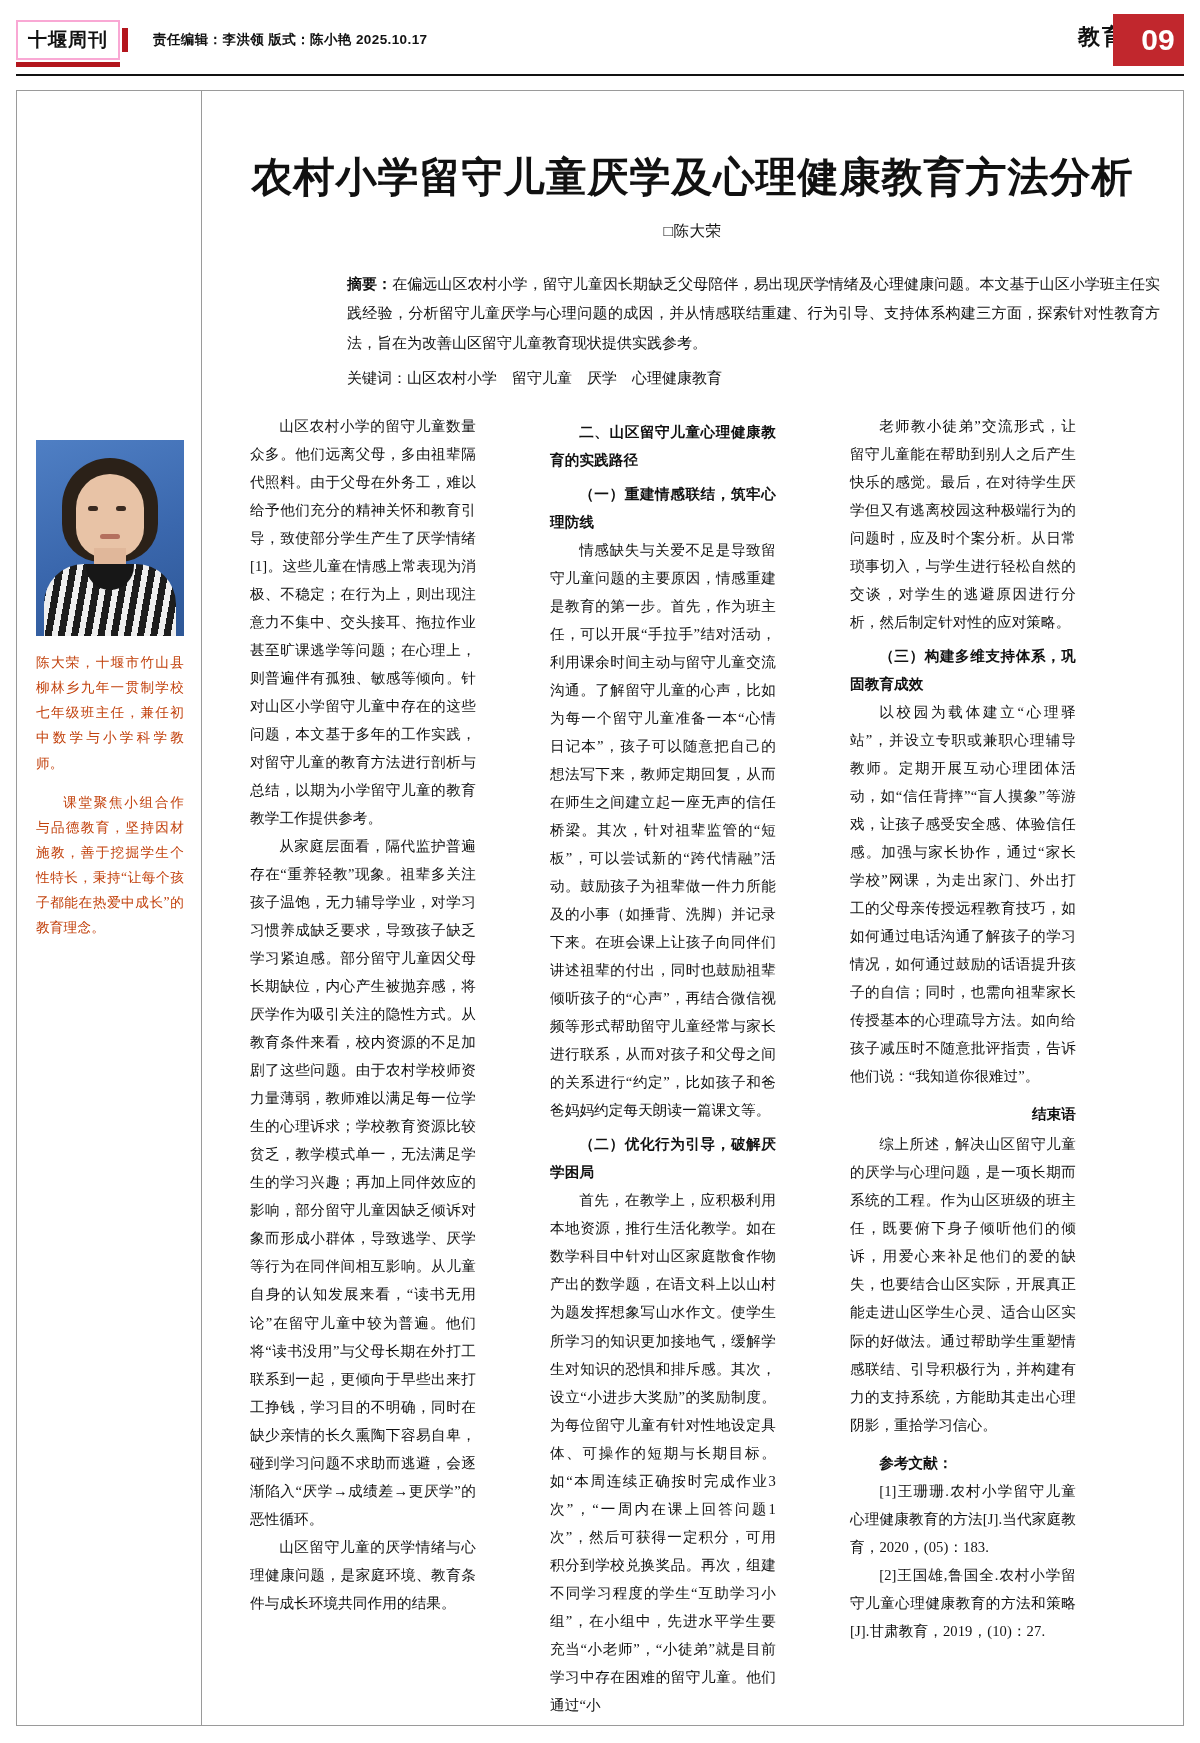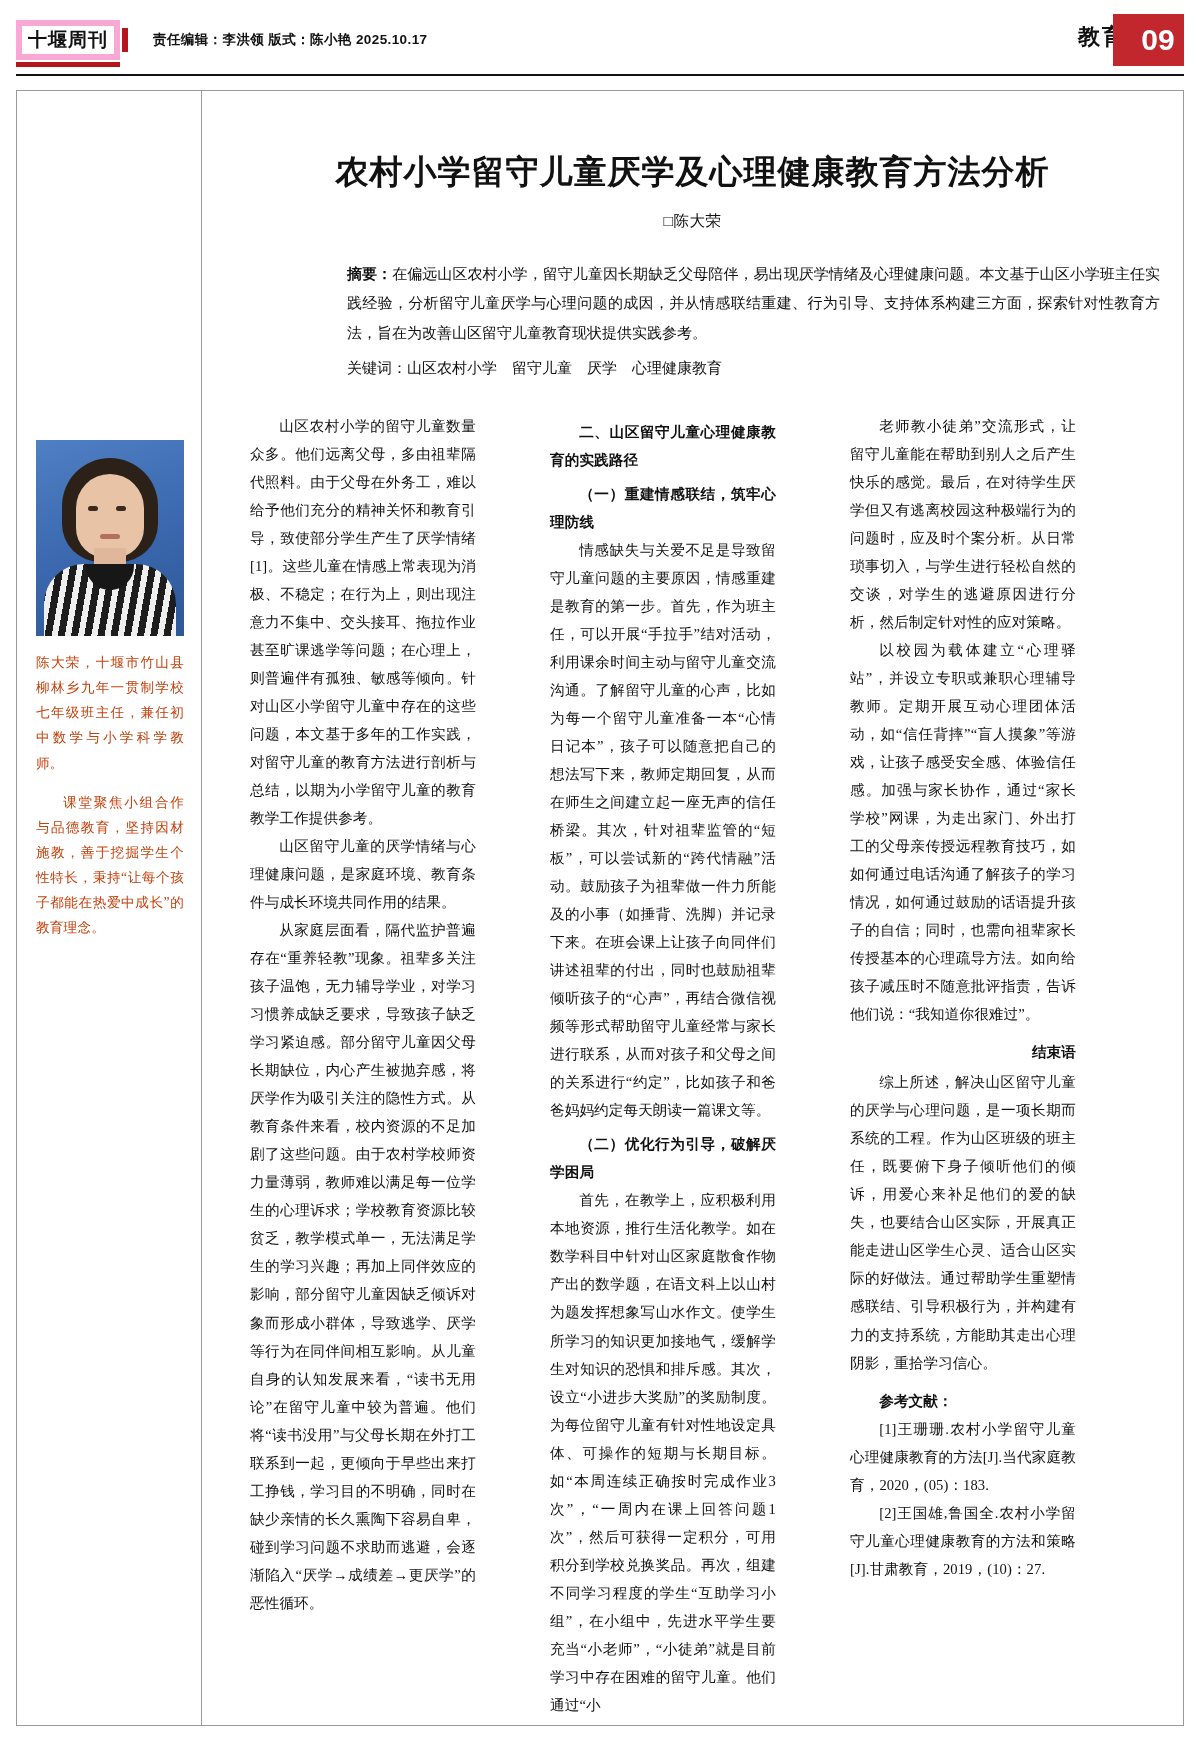--- a/index.html
+++ b/index.html
@@ -29,21 +29,21 @@
     left: 0; top: 0;
     width: 1200px;
     height: 78px;
   }
   .logo-box {
     position: absolute;
     left: 16px; top: 20px;
     width: 104px;
     height: 40px;
     background: #ffffff;
-    border: 6px solid #f9a8d4;
+    border: 2px solid #f9a8d4;
     box-sizing: border-box;
     display: flex;
     align-items: center;
     justify-content: center;
   }
   .logo-box .logo-text {
     font-family: "Liberation Serif", serif;
     font-weight: bold;
     font-size: 19px;
     letter-spacing: 1px;
@@ -207,21 +207,21 @@
   .rail p.indent { text-indent: 2em; }
 
   
   .title-area {
     position: absolute;
     left: 225px;
     top: 150px;
     width: 935px;
   }
   .article-title {
-    font-size: 33px;
+    font-size: 41px;
     font-weight: bold;
     text-align: center;
     letter-spacing: 1px;
     font-family: "Liberation Serif", serif;
     margin: 0;
   }
   .byline {
     margin-top: 16px;
     text-align: center;
     font-size: 15.5px;
@@ -320,34 +320,35 @@
 
   <div class="title-area">
     <h1 class="article-title">农村小学留守儿童厌学及心理健康教育方法分析</h1>
     <div class="byline">□陈大荣</div>
     <div class="abstract"><span class="lead">摘要：</span><span>在偏远山区农村小学，留守儿童因长期缺乏父母陪伴，易出现厌学情绪及心理健康问题。本文基于山区小学班主任实践经验，分析留守儿童厌学与心理问题的成因，并从情感联结重建、行为引导、支持体系构建三方面，探索针对性教育方法，旨在为改善山区留守儿童教育现状提供实践参考。</span></div>
     <div class="keywords"><span class="lead">关键词：</span><span>山区农村小学　留守儿童　厌学　心理健康教育</span></div>
   </div>
 
   <div class="col" id="col1">
     <p>山区农村小学的留守儿童数量众多。他们远离父母，多由祖辈隔代照料。由于父母在外务工，难以给予他们充分的精神关怀和教育引导，致使部分学生产生了厌学情绪[1]。这些儿童在情感上常表现为消极、不稳定；在行为上，则出现注意力不集中、交头接耳、拖拉作业甚至旷课逃学等问题；在心理上，则普遍伴有孤独、敏感等倾向。针对山区小学留守儿童中存在的这些问题，本文基于多年的工作实践，对留守儿童的教育方法进行剖析与总结，以期为小学留守儿童的教育教学工作提供参考。</p>
+    <p>从家庭层面看，隔代监护普遍存在“重养轻教”现象。祖辈多关注孩子温饱，无力辅导学业，对学习习惯养成缺乏要求，导致孩子缺乏学习紧迫感。部分留守儿童因父母长期缺位，内心产生被抛弃感，将厌学作为吸引关注的隐性方式。从教育条件来看，校内资源的不足加剧了这些问题。由于农村学校师资力量薄弱，教师难以满足每一位学生的心理诉求；学校教育资源比较贫乏，教学模式单一，无法满足学生的学习兴趣；再加上同伴效应的影响，部分留守儿童因缺乏倾诉对象而形成小群体，导致逃学、厌学等行为在同伴间相互影响。从儿童自身的认知发展来看，“读书无用论”在留守儿童中较为普遍。他们将“读书没用”与父母长期在外打工联系到一起，更倾向于早些出来打工挣钱，学习目的不明确，同时在缺少亲情的长久熏陶下容易自卑，碰到学习问题不求助而逃避，会逐渐陷入“厌学→成绩差→更厌学”的恶性循环。</p>
     <p>山区留守儿童的厌学情绪与心理健康问题，是家庭环境、教育条件与成长环境共同作用的结果。</p>
-    <p>从家庭层面看，隔代监护普遍存在“重养轻教”现象。祖辈多关注孩子温饱，无力辅导学业，对学习习惯养成缺乏要求，导致孩子缺乏学习紧迫感。部分留守儿童因父母长期缺位，内心产生被抛弃感，将厌学作为吸引关注的隐性方式。从教育条件来看，校内资源的不足加剧了这些问题。由于农村学校师资力量薄弱，教师难以满足每一位学生的心理诉求；学校教育资源比较贫乏，教学模式单一，无法满足学生的学习兴趣；再加上同伴效应的影响，部分留守儿童因缺乏倾诉对象而形成小群体，导致逃学、厌学等行为在同伴间相互影响。从儿童自身的认知发展来看，“读书无用论”在留守儿童中较为普遍。他们将“读书没用”与父母长期在外打工联系到一起，更倾向于早些出来打工挣钱，学习目的不明确，同时在缺少亲情的长久熏陶下容易自卑，碰到学习问题不求助而逃避，会逐渐陷入“厌学→成绩差→更厌学”的恶性循环。</p>
   </div>
 
   <div class="col" id="col2">
     <p class="h">二、山区留守儿童心理健康教育的实践路径</p>
     <p class="h">（一）重建情感联结，筑牢心理防线</p>
     <p>情感缺失与关爱不足是导致留守儿童问题的主要原因，情感重建是教育的第一步。首先，作为班主任，可以开展“手拉手”结对活动，利用课余时间主动与留守儿童交流沟通。了解留守儿童的心声，比如为每一个留守儿童准备一本“心情日记本”，孩子可以随意把自己的想法写下来，教师定期回复，从而在师生之间建立起一座无声的信任桥梁。其次，针对祖辈监管的“短板”，可以尝试新的“跨代情融”活动。鼓励孩子为祖辈做一件力所能及的小事（如捶背、洗脚）并记录下来。在班会课上让孩子向同伴们讲述祖辈的付出，同时也鼓励祖辈倾听孩子的“心声”，再结合微信视频等形式帮助留守儿童经常与家长进行联系，从而对孩子和父母之间的关系进行“约定”，比如孩子和爸爸妈妈约定每天朗读一篇课文等。</p>
     <p class="h">（二）优化行为引导，破解厌学困局</p>
     <p>首先，在教学上，应积极利用本地资源，推行生活化教学。如在数学科目中针对山区家庭散食作物产出的数学题，在语文科上以山村为题发挥想象写山水作文。使学生所学习的知识更加接地气，缓解学生对知识的恐惧和排斥感。其次，设立“小进步大奖励”的奖励制度。为每位留守儿童有针对性地设定具体、可操作的短期与长期目标。如“本周连续正确按时完成作业3次”，“一周内在课上回答问题1次”，然后可获得一定积分，可用积分到学校兑换奖品。再次，组建不同学习程度的学生“互助学习小组”，在小组中，先进水平学生要充当“小老师”，“小徒弟”就是目前学习中存在困难的留守儿童。他们通过“小</p>
   </div>
 
   <div class="col" id="col3">
     <p>老师教小徒弟”交流形式，让留守儿童能在帮助到别人之后产生快乐的感觉。最后，在对待学生厌学但又有逃离校园这种极端行为的问题时，应及时个案分析。从日常琐事切入，与学生进行轻松自然的交谈，对学生的逃避原因进行分析，然后制定针对性的应对策略。</p>
+    <p class="h">（三）构建多维支持体系，巩固教育成效</p>
     <p>以校园为载体建立“心理驿站”，并设立专职或兼职心理辅导教师。定期开展互动心理团体活动，如“信任背摔”“盲人摸象”等游戏，让孩子感受安全感、体验信任感。加强与家长协作，通过“家长学校”网课，为走出家门、外出打工的父母亲传授远程教育技巧，如如何通过电话沟通了解孩子的学习情况，如何通过鼓励的话语提升孩子的自信；同时，也需向祖辈家长传授基本的心理疏导方法。如向给孩子减压时不随意批评指责，告诉他们说：“我知道你很难过”。</p>
     <p class="center-h">结束语</p>
     <p>综上所述，解决山区留守儿童的厌学与心理问题，是一项长期而系统的工程。作为山区班级的班主任，既要俯下身子倾听他们的倾诉，用爱心来补足他们的爱的缺失，也要结合山区实际，开展真正能走进山区学生心灵、适合山区实际的好做法。通过帮助学生重塑情感联结、引导积极行为，并构建有力的支持系统，方能助其走出心理阴影，重拾学习信心。</p>
     <p class="ref-h">参考文献：</p>
     <p>[1]王珊珊.农村小学留守儿童心理健康教育的方法[J].当代家庭教育，2020，(05)：183.</p>
     <p>[2]王国雄,鲁国全.农村小学留守儿童心理健康教育的方法和策略[J].甘肃教育，2019，(10)：27.</p>
   </div>
 
 </div>
 

